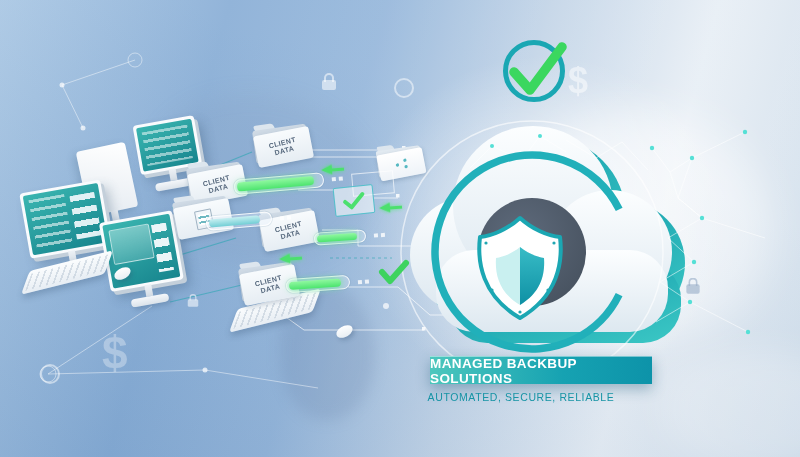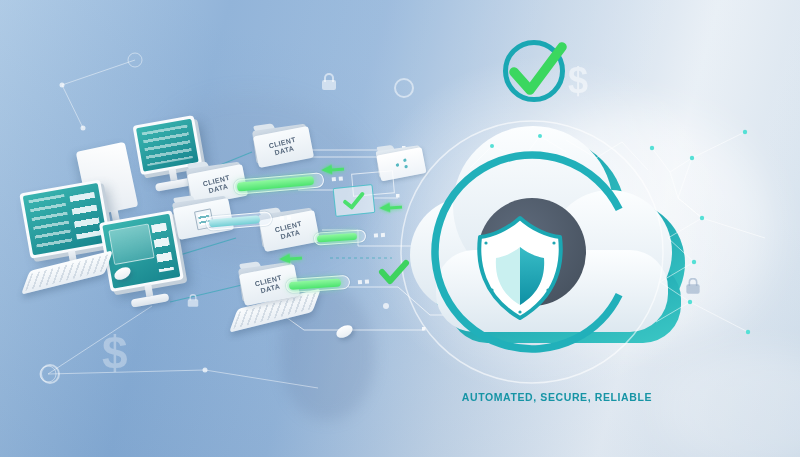--- a/index.html
+++ b/index.html
@@ -117,22 +117,22 @@
     filter:drop-shadow(0 0 2px rgba(80,230,120,.8));}
   .garrow::after{content:"";position:absolute;left:11px;top:-1px;width:12px;height:2.5px;background:#4ce06e;}
   .a1{left:316px;top:165px;transform:rotate(-4deg);}
   .a2{left:374px;top:203px;transform:rotate(-4deg);}
   .a3{left:274px;top:254px;transform:rotate(-4deg);}
   
   .banner{position:absolute;left:430px;top:356px;width:222px;height:27px;display:flex;align-items:center;
     justify-content:center;background:linear-gradient(90deg,#4cc7bd,#16a2b2 60%,#0d93a9);
     box-shadow:0 5px 14px rgba(30,90,120,.38);border-top:1px solid rgba(255,255,255,.45);}
   .banner span{color:#fff;font-size:13.5px;font-weight:bold;letter-spacing:.4px;}
-  .subtitle{position:absolute;left:430px;top:391px;width:222px;text-align:right;color:#1694a5;
-    font-size:10.5px;font-weight:bold;letter-spacing:.6px;}
+  .subtitle{position:absolute;left:410px;top:391px;width:222px;text-align:center;color:#1694a5;
+    font-size:10.5px;font-weight:normal;letter-spacing:.6px;}
 </style>
 </head>
 <body>
 
 <div class="scene">
 
   <div class="blob mb1"></div>
   <div class="blob mb2"></div>
   <div class="blob mb3"></div>
   <div class="blob mb4"></div>
@@ -360,20 +360,23 @@
       <path d="M520,247 C513,253 503,257 496,258 C495,273 498,292 520,305 C542,292 545,273 544,258 C537,257 527,253 520,247 Z" fill="#c9f0f0"></path>
       <path d="M520,247 C527,253 537,257 544,258 C545,273 542,292 520,305 L520,247 Z" fill="url(#innerGrad)"></path>
     </g>
     <g>
       <circle cx="534" cy="71" r="28.5" stroke="#1aa7b3" stroke-width="5" fill="none"></circle>
       <path d="M514,72 L530,90 L562,47" stroke="#3bd75f" stroke-width="9.5" fill="none" stroke-linecap="round" stroke-linejoin="round"></path>
     </g>
     <path d="M382,272 l8,9 l16,-18" stroke="#3ed35f" stroke-width="6" fill="none" stroke-linecap="round" stroke-linejoin="round"></path>
   </svg>
 
+  <div class="banner">
+    <span>MANAGED BACKBUP SOLUTIONS</span>
+  </div>
   <div class="subtitle">AUTOMATED, SECURE, RELIABLE</div>
 
   <div class="lock l1"></div>
   <div class="lock dark l2"></div>
   <div class="lock l3"></div>
   <div class="dollar d1">$</div>
   <div class="dollar d2">$</div>
   <div class="ringdot r1"></div>
   <div class="ringdot r2"></div>
 

